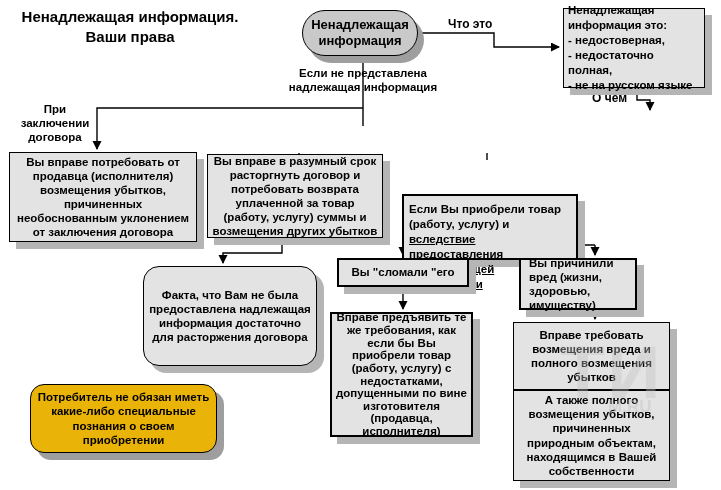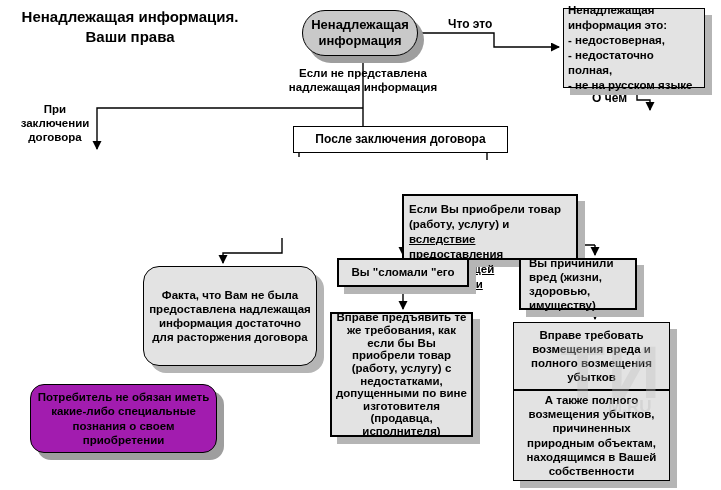--- a/index.html
+++ b/index.html
@@ -16,21 +16,21 @@
     display:flex;align-items:center;justify-content:center;
     white-space:pre-line;padding:3px 4px;
   }
   .lbl{
     position:absolute;z-index:2;font-size:12px;line-height:1.2;text-align:center;
     white-space:pre-line;
   }
   .left{ text-align:left;justify-content:flex-start; }
   .b2{ border-width:2px; }
   .rounded{ border-radius:16px; }
-  .dark{ background:#a21caf; box-shadow:7px 7px 0 #9e9e9e; }
+  .dark{ background:#eab308; box-shadow:7px 7px 0 #9e9e9e; }
   .u{ text-decoration:underline; }
 
   #n-root{ left:302px;top:10px;width:116px;height:46px;border-radius:24px;background:#c9c9c9;
            box-shadow:6px 7px 0 #9e9e9e;font-size:13px;border-width:1.5px;}
   #n-definition{ left:563px;top:8px;width:142px;height:80px;line-height:1.3; }
   #n-about{ left:597px;top:113px;width:110px;height:90px; }
   #n-after-contract{ left:293px;top:126px;width:215px;height:27px;background:#ffffff;box-shadow:none;font-size:12px; }
   #n-demand-seller{ left:9px;top:152px;width:188px;height:90px; }
   #n-terminate{ left:207px;top:154px;width:176px;height:84px; }
   #n-if-purchased{ left:402px;top:158px;width:176px;height:66px;display:block;padding:6px 5px;line-height:1.3;margin-top:36px; }
@@ -92,21 +92,22 @@
   <div class="lbl" id="l-about-what">О чем</div>
   <div class="lbl" id="l-at-conclusion">При
 заключении
 договора</div>
 
   <div class="box left" id="n-definition">Ненадлежащая
 информация это:
 - недостоверная,
 - недостаточно полная,
 - не на русском языке</div>
-  <div class="box" id="n-after-contract">После заключения договора</div>
+  <div class="box" id="n-demand-seller">Вы вправе потребовать от продавца (исполнителя) возмещения убытков, причиненных необоснованным уклонением от заключения договора</div>
+  <div class="box" id="n-terminate">Вы вправе в разумный срок расторгнуть договор и потребовать возврата уплаченной за товар (работу, услугу) суммы и возмещения других убытков</div>
 
   <div class="box b2 left" id="n-if-purchased"><span>Если  Вы приобрели товар (работу, услугу) и </span><span class="u">вследствие  предоставления ненадлежащей информации</span></div>
 
   <div class="box rounded" id="n-fact-enough">Факта, что Вам не была предоставлена надлежащая информация достаточно для расторжения договора</div>
   <div class="box b2" id="n-broke">Вы "сломали "его</div>
   <div class="box b2 left" id="n-caused-harm">Вы причинили вред (жизни, здоровью, имуществу)</div>
   <div class="box b2" id="n-same-claims">Вправе  предъявить те же требования, как если бы Вы приобрели товар (работу, услугу) с недостатками, допущенными по вине изготовителя (продавца, исполнителя)</div>
   <div class="box" id="n-demand-comp">Вправе  требовать возмещения вреда и полного возмещения убытков</div>
   <div class="box" id="n-also-full">А также полного возмещения убытков, причиненных природным объектам, находящимся в Вашей собственности</div>
   <div class="box rounded dark" id="n-consumer">Потребитель не обязан иметь какие-либо специальные познания о своем приобретении</div>

